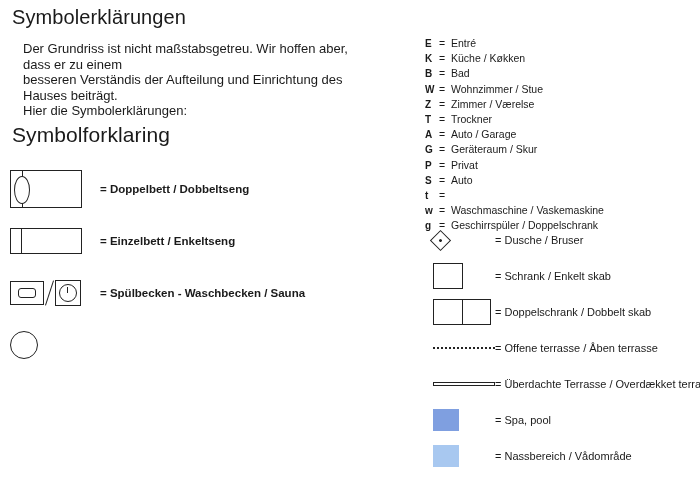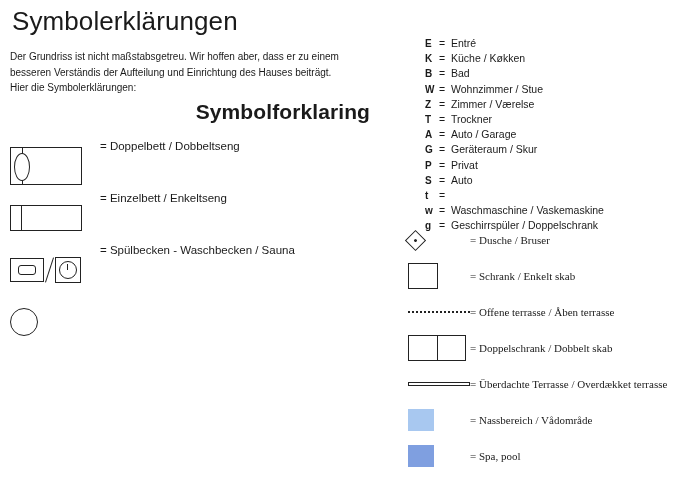--- a/index.html
+++ b/index.html
@@ -22,46 +22,47 @@
   }
 
   
   .left-col {
     position: absolute;
     left: 10px;
     top: 0;
     width: 360px;
   }
   h1.title-de {
-    font-size: 26px;
+    font-size: 20px;
     font-weight: normal;
     margin: 6px 0 12px 2px;
     letter-spacing: .1px;
   }
   h1.title-da {
     font-size: 21px;
-    font-weight: bold;
+    font-weight: normal;
     margin: 0 0 10px 2px;
     letter-spacing: .1px;
-    text-align: right;
   }
   p.intro {
-    font-size: 10px;
+    font-size: 13px;
     line-height: 15.5px;
-    margin: 0 0 4px 0;
+    margin: 0 0 4px 13px;
     max-width: 348px;
   }
 
   
   .legend-list {
     margin-top: 16px;
   }
   .legend-row {
     display: flex;
+    align-items: center;
     height: 52px;
+    font-weight: bold;
   }
   .legend-figure {
     width: 80px;
     flex: 0 0 80px;
     display: flex;
     align-items: center;
     justify-content: flex-start;
   }
   .legend-label {
     font-size: 11.5px;
@@ -212,24 +213,23 @@
   }
   .abbr-eq {
     width: 12px;
     flex: 0 0 12px;
   }
   .abbr-val { white-space: nowrap; }
 
   
   .sym-list {
     position: absolute;
-    left: 400px;
+    left: 425px;
     top: 222px;
     width: 275px;
-    font-family: Liberation Serif, serif;
   }
   .sym-row {
     display: flex;
     align-items: center;
     height: 36px;
   }
   .sym-fig {
     width: 70px;
     flex: 0 0 70px;
     display: flex;
@@ -425,48 +425,48 @@
 
     <div class="sym-row">
       <div class="sym-fig">
         <div class="cab-single"></div>
       </div>
       <div class="sym-label">= Schrank / Enkelt skab</div>
     </div>
 
     <div class="sym-row">
       <div class="sym-fig">
+        <div class="cab-double"></div>
+      </div>
+      <div class="sym-label">= Doppelschrank / Dobbelt skab</div>
+    </div>
+
+    <div class="sym-row">
+      <div class="sym-fig">
         <div class="dotted-line"></div>
       </div>
       <div class="sym-label">= Offene terrasse / Åben terrasse</div>
     </div>
 
     <div class="sym-row">
       <div class="sym-fig">
-        <div class="cab-double"></div>
-      </div>
-      <div class="sym-label">= Doppelschrank / Dobbelt skab</div>
-    </div>
-
-    <div class="sym-row">
-      <div class="sym-fig">
         <div class="solid-bar"></div>
       </div>
       <div class="sym-label">= Überdachte Terrasse / Overdækket terrasse</div>
     </div>
 
     <div class="sym-row">
       <div class="sym-fig">
+        <div class="swatch" id="swatch-spa" style="background: rgb(127, 159, 224);"></div>
+      </div>
+      <div class="sym-label">= Spa, pool</div>
+    </div>
+
+    <div class="sym-row">
+      <div class="sym-fig">
         <div class="swatch" id="swatch-wet" style="background: rgb(168, 200, 240);"></div>
       </div>
       <div class="sym-label">= Nassbereich / Vådområde</div>
     </div>
 
-    <div class="sym-row">
-      <div class="sym-fig">
-        <div class="swatch" id="swatch-spa" style="background: rgb(127, 159, 224);"></div>
-      </div>
-      <div class="sym-label">= Spa, pool</div>
-    </div>
-
   </div>
 
 </div>
 
 </body></html>

